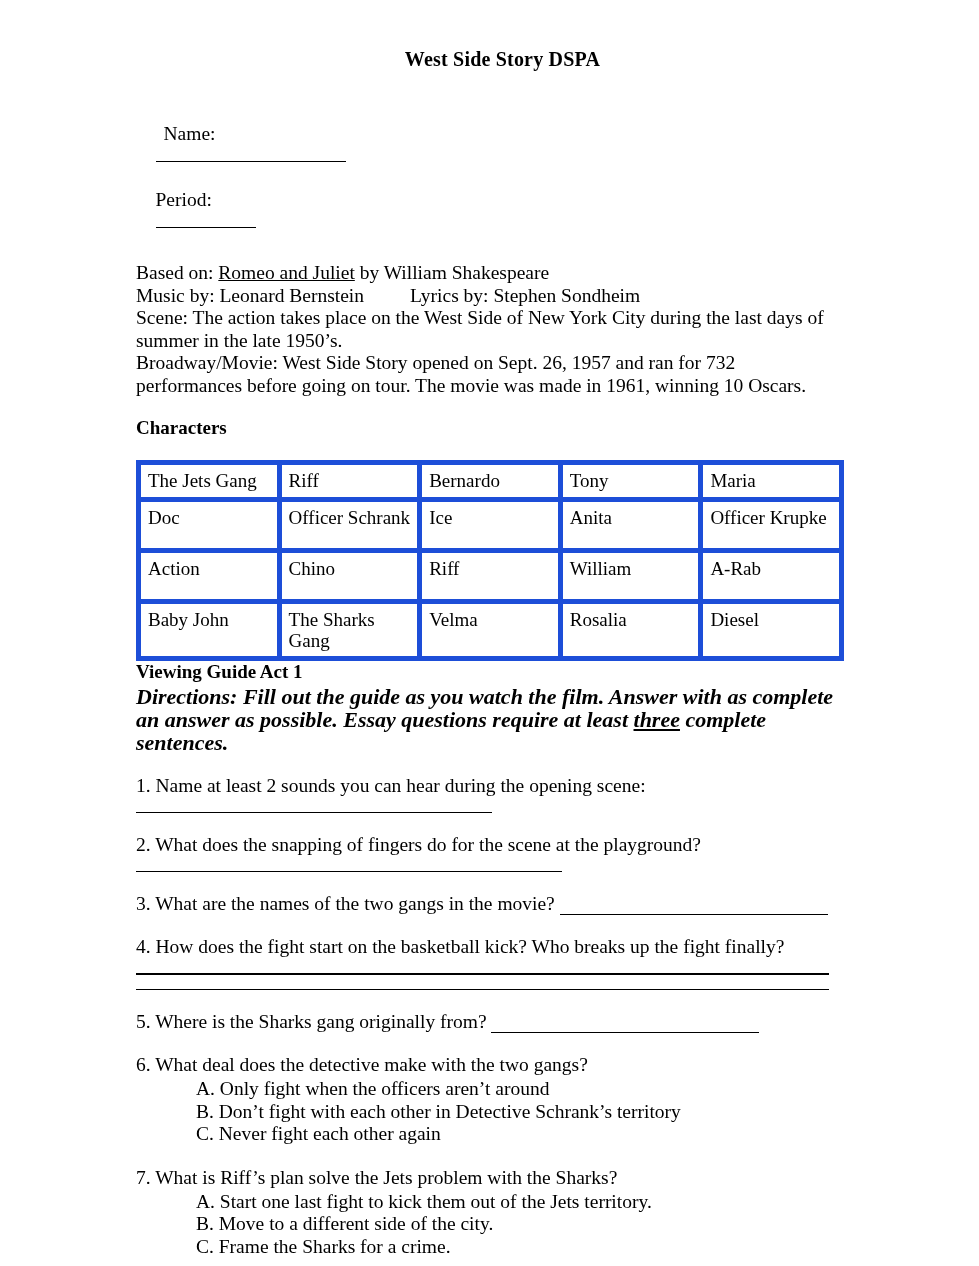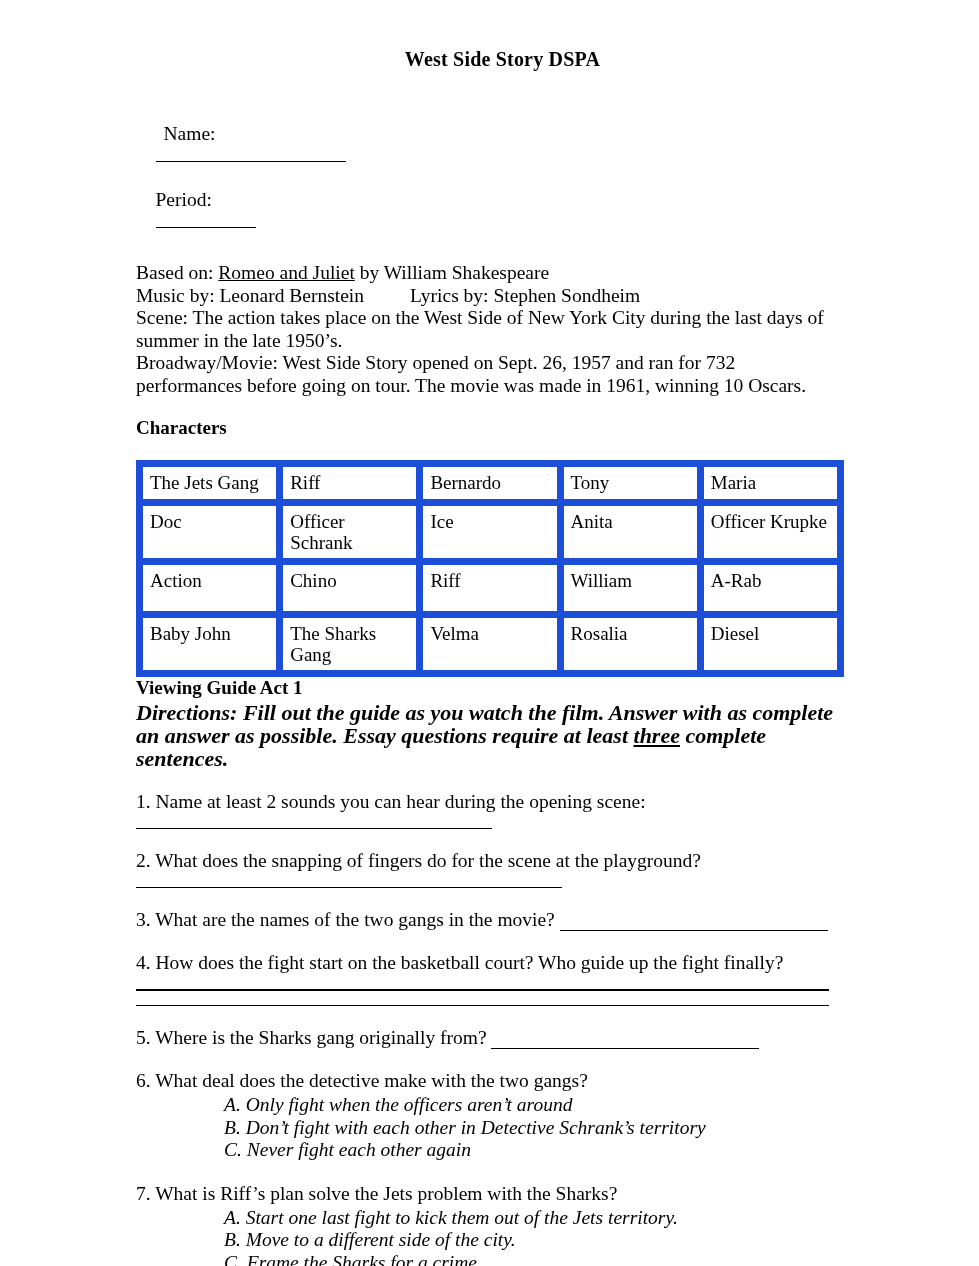--- a/index.html
+++ b/index.html
@@ -55,21 +55,21 @@
     margin-top: 20px;
     margin-bottom: 21px;
   }
   table.characters {
     border-collapse: collapse;
     width: 708px;
     table-layout: fixed;
     font-size: 19px;
   }
   table.characters td {
-    border: 7px solid #1d4ed8;
+    border: 5px solid #1d4ed8;
     padding: 5px 7px 5px 7px;
     vertical-align: top;
     line-height: 21px;
     height: 22px;
   }
   table.characters tr.r0 td { height: 22px; }
   table.characters tr.r1 td { height: 36px; }
   table.characters tr.r2 td { height: 36px; }
   table.characters tr.r3 td { height: 36px; }
   .vg-head {
@@ -103,24 +103,23 @@
     height: 1px;
     margin-top: 14px;
   }
   .rule-thick {
     display: block;
     border-bottom: 2.5px solid #000;
     height: 1px;
     margin-top: 14px;
   }
   .choices {
-    margin-left: 88px;
+    margin-left: 60px;
     font-size: 19.5px;
     line-height: 22.5px;
-    font-style: italic;
   }
   .choices div { margin: 0; }
   .q-sub { margin-top: 2px; }
 </style>
 </head>
 <body>
 
 <div class="page">
 
   <div class="doc-title">West Side Story DSPA</div>
@@ -192,21 +191,21 @@
   </div>
 
   <div class="q">
     <span>3.</span>
     <span>What are the names of the two gangs in the movie?</span>
     <span class="rule" style="width:268px;"></span>
   </div>
 
   <div class="q">
     <span>4.</span>
-    <span>How does the fight start on the basketball court? Who guide up the fight finally?</span>
+    <span>How does the fight start on the basketball kick? Who breaks up the fight finally?</span>
     <span class="rule-thick" style="width:693px;"></span>
     <span class="rule-block" style="width:693px;margin-top:13px;"></span>
   </div>
 
   <div class="q">
     <span>5.</span>
     <span>Where is the Sharks gang originally from?</span>
     <span class="rule" style="width:268px;"></span>
   </div>
 

